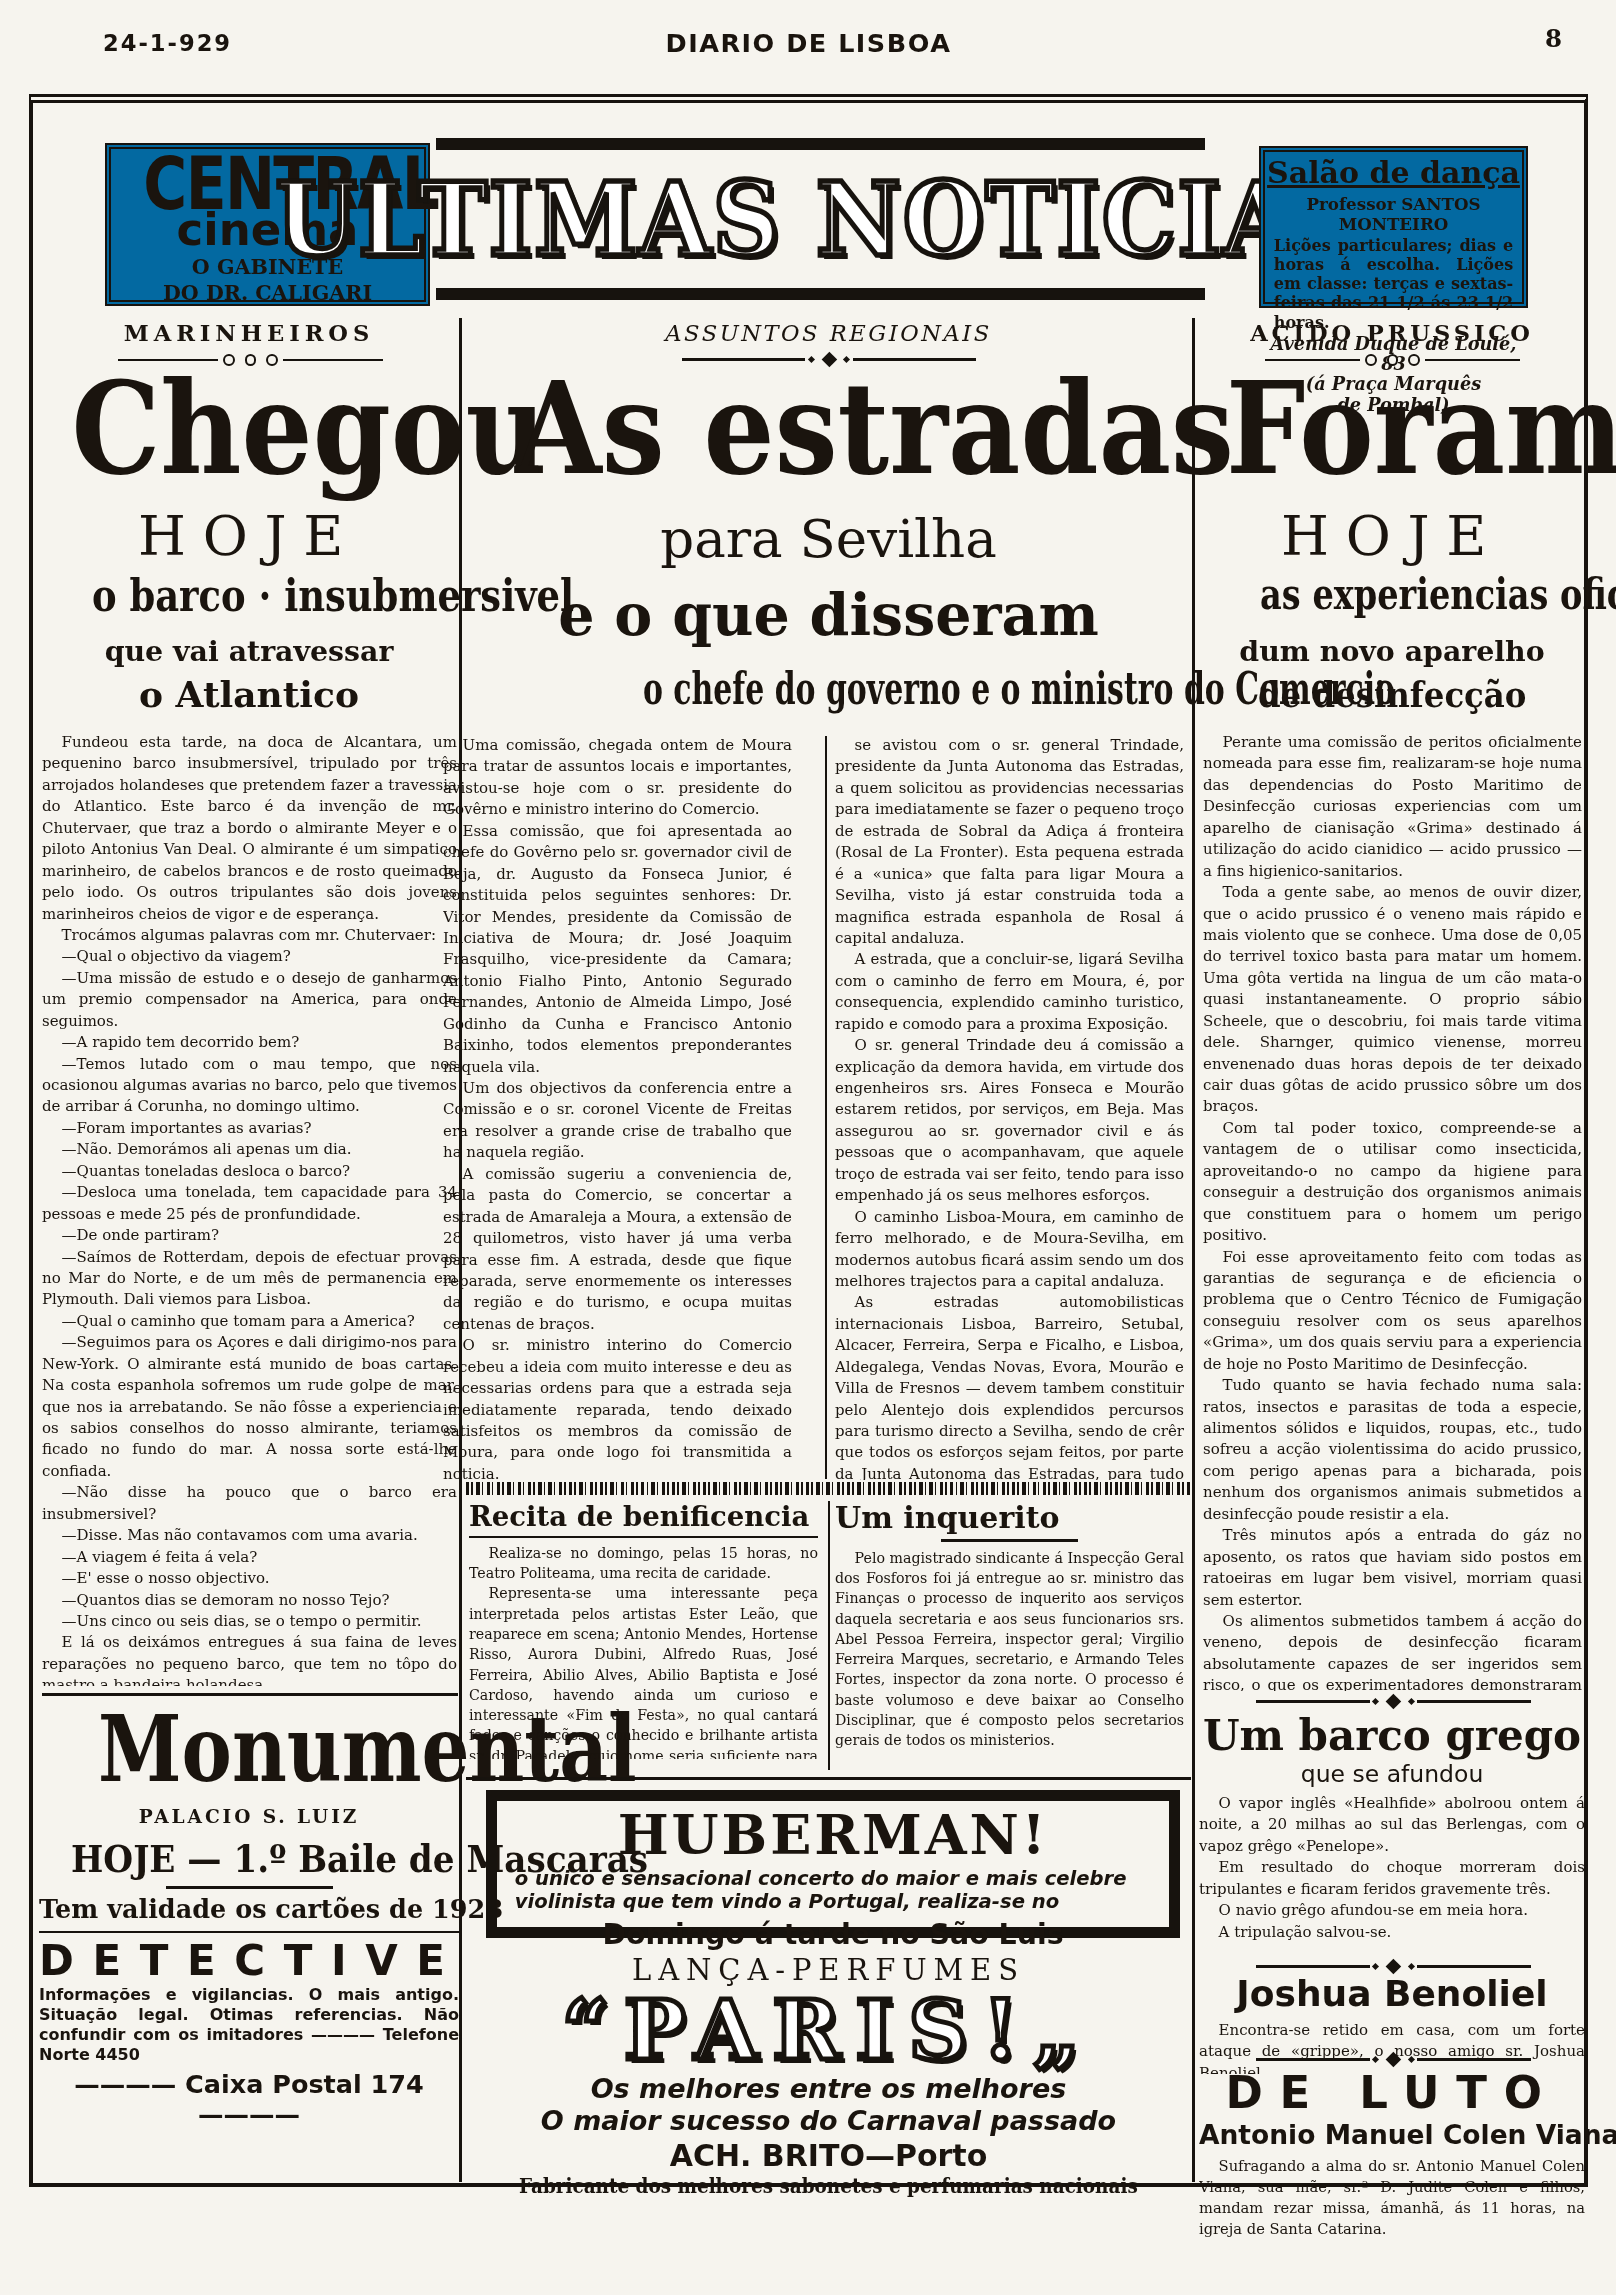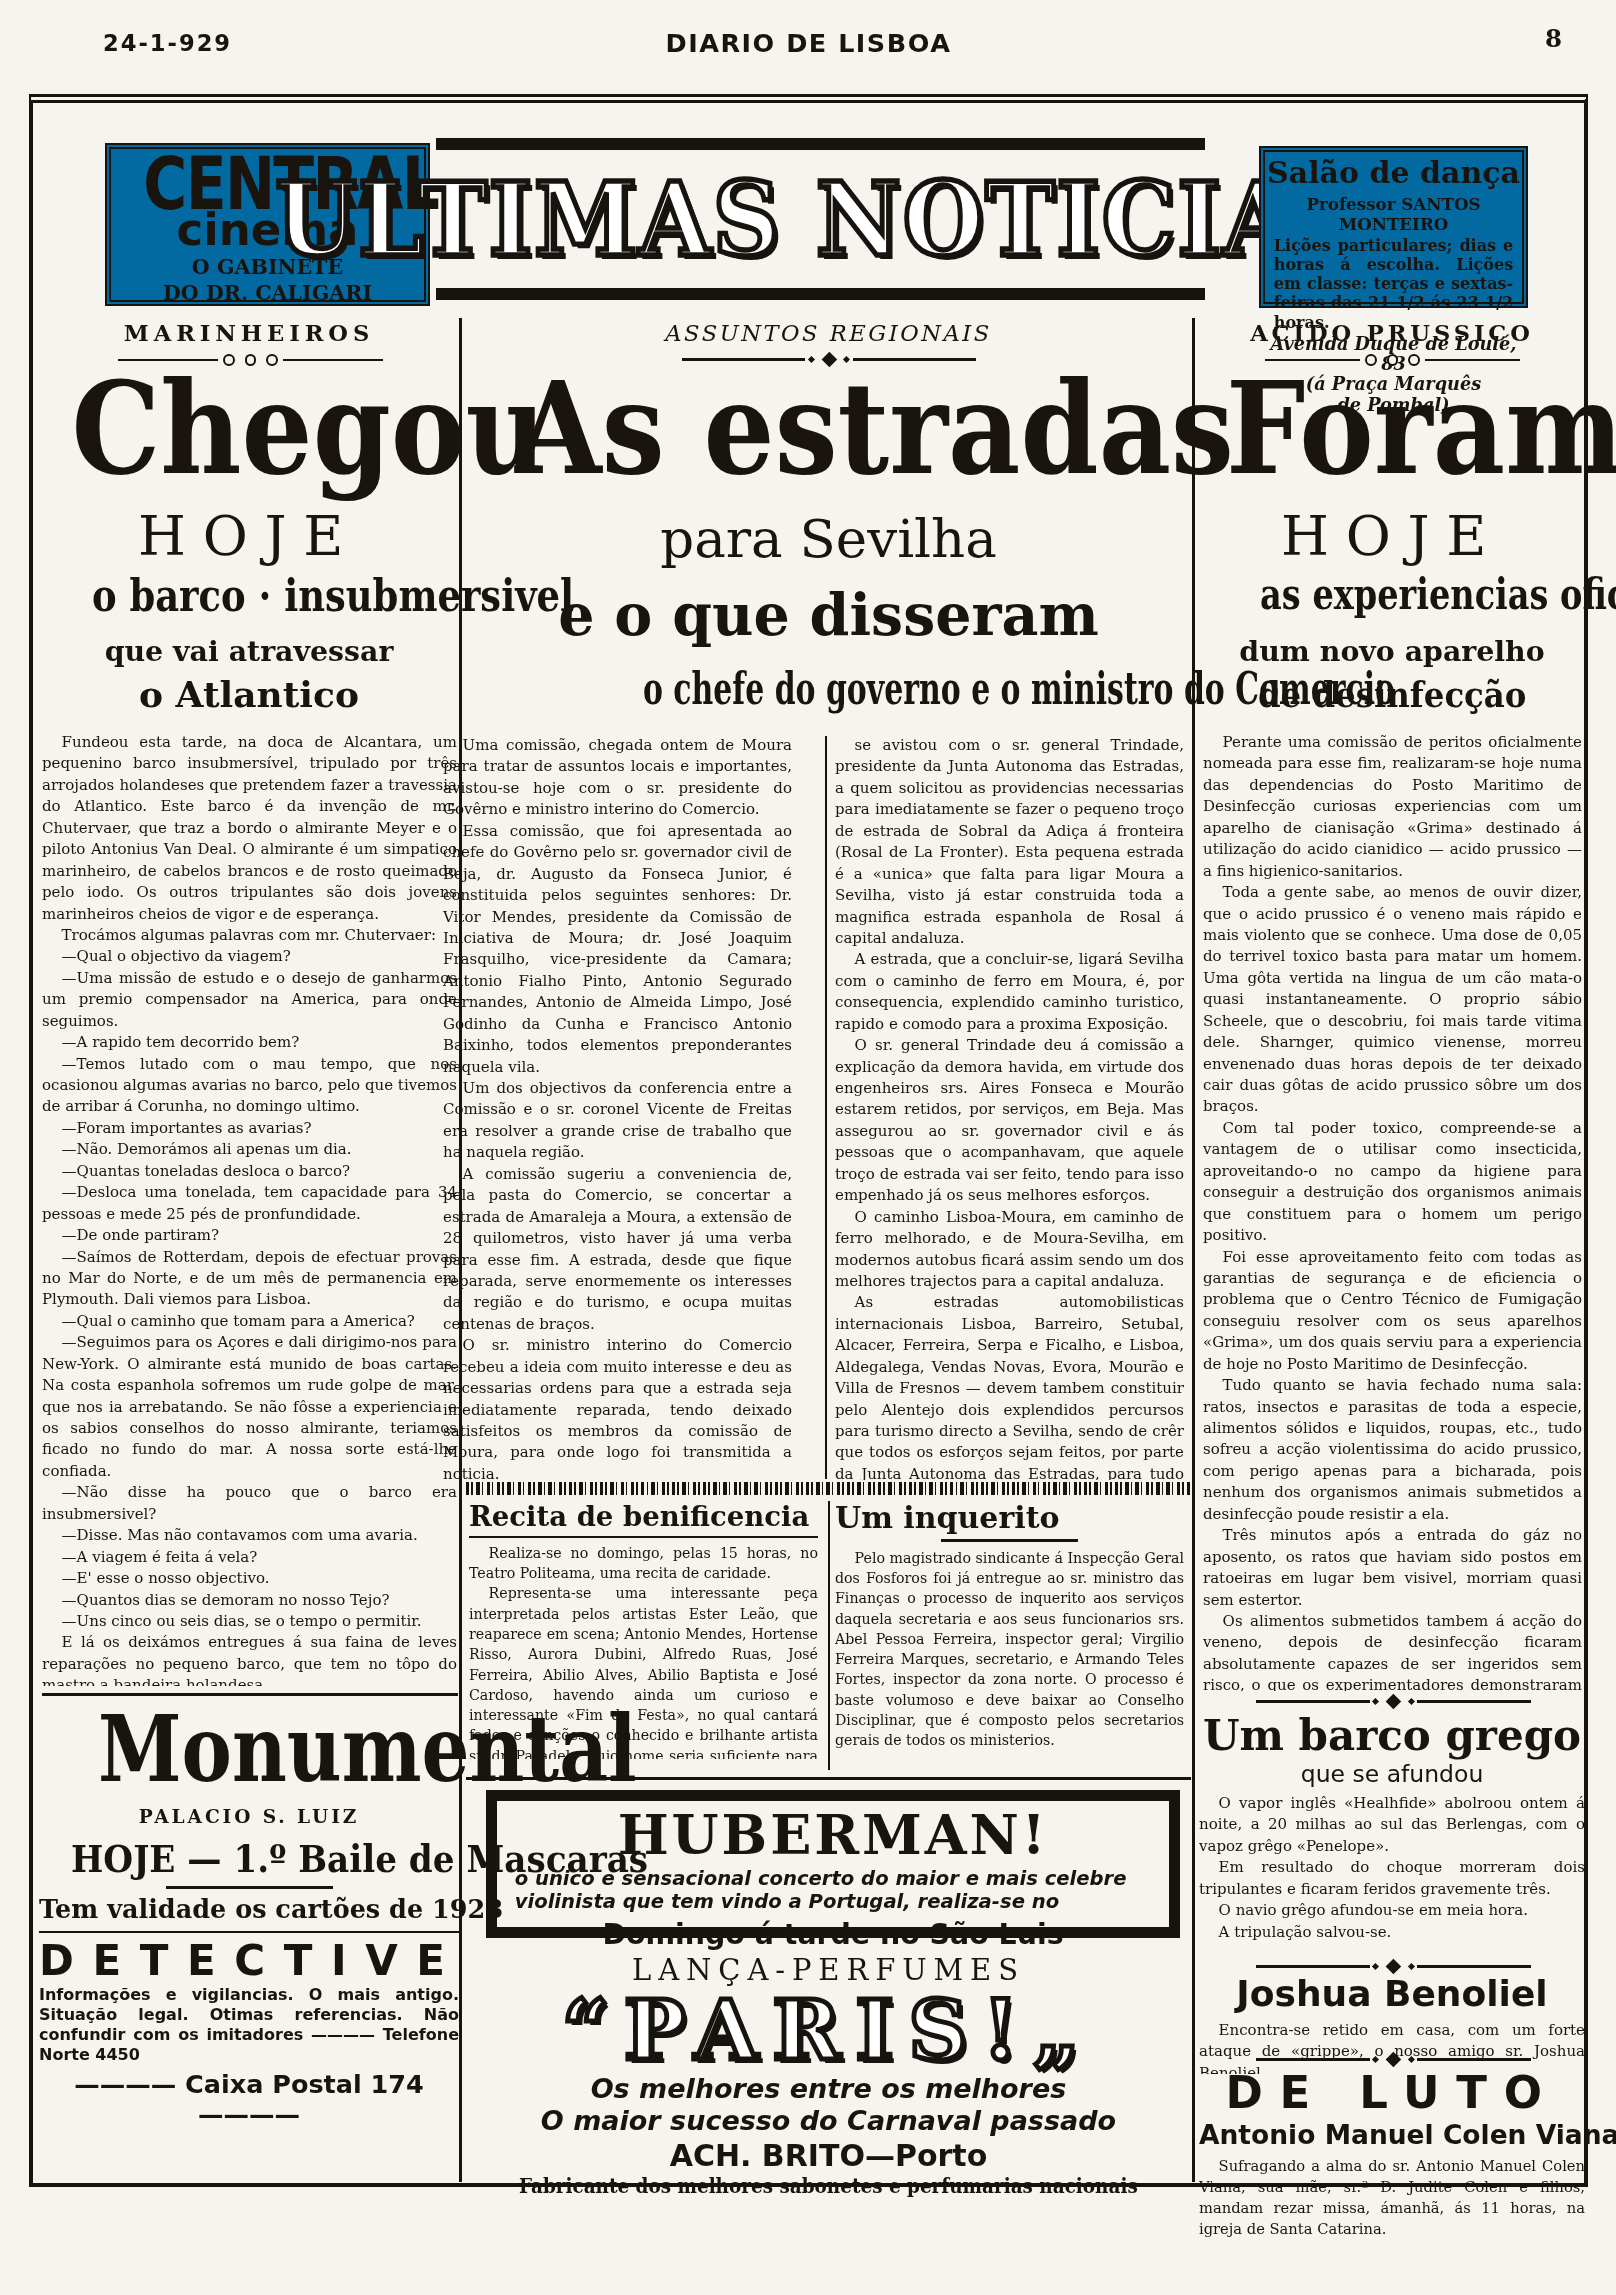--- a/index.html
+++ b/index.html
@@ -15,21 +15,21 @@
   .vrule{width:2.5px;background:#17130e;}
   .hrule{height:2.5px;background:#17130e;}
   .barcode{height:12.8px;background:repeating-linear-gradient(90deg,#17130e 0 3.4px,#f6f4ee 3.4px 5.4px,#17130e 5.4px 6.9px,#f6f4ee 6.9px 10.3px);}
   
   .adbox{border:6.9px double #17130e;box-sizing:border-box;text-align:center;background:#0369a1;}
   .central-brand{font-family:"DejaVu Sans","Liberation Sans",sans-serif;font-weight:900;font-size:73px;line-height:.95;letter-spacing:-2px;display:inline-block;transform:scaleX(.82);}
   .central-cinema{font-family:"DejaVu Sans","Liberation Sans",sans-serif;font-weight:900;font-size:45px;line-height:.9;margin-top:-8.8px;}
   .central-film{font-size:20.6px;font-weight:bold;line-height:1.25;margin-top:4.9px;}
   .banner{display:flex;align-items:center;justify-content:center;border-top:12.8px solid #17130e;border-bottom:12.8px solid #17130e;box-sizing:border-box;}
   .banner span{font-weight:900;font-size:101px;letter-spacing:2px;color:#fff;-webkit-text-stroke:5.4px #17130e;text-shadow:4.4px 4.4px 0 #17130e;white-space:nowrap;transform:scaleX(.92);}
-  .dance-title{font-size:30px;font-weight:bold;margin-top:2.9px;}
+  .dance-title{font-size:30px;font-weight:bold;margin-top:2.9px;text-decoration:underline;}
   .dance-prof{font-size:16.7px;font-weight:bold;margin-top:3.9px;}
   .dance-body{font-size:16px;font-weight:bold;text-align:justify;padding:0 8.8px;line-height:1.2;margin-top:2px;}
   .dance-addr{font-size:17.7px;font-weight:900;font-style:italic;line-height:1.15;}
   
   .kicker{font-size:22.6px;font-weight:bold;letter-spacing:4.9px;text-align:center;white-space:nowrap;}
   .kicker.it{font-style:italic;font-weight:normal;letter-spacing:2.5px;}
   .deco{display:flex;align-items:center;justify-content:center;}
   .deco i{display:block;}
   .dl{flex:1;height:2.5px;background:#17130e;}
   .dc{width:7.8px;height:7.8px;border:2.5px solid #17130e;border-radius:50%;background:#f6f4ee;margin:0 4.9px;}

